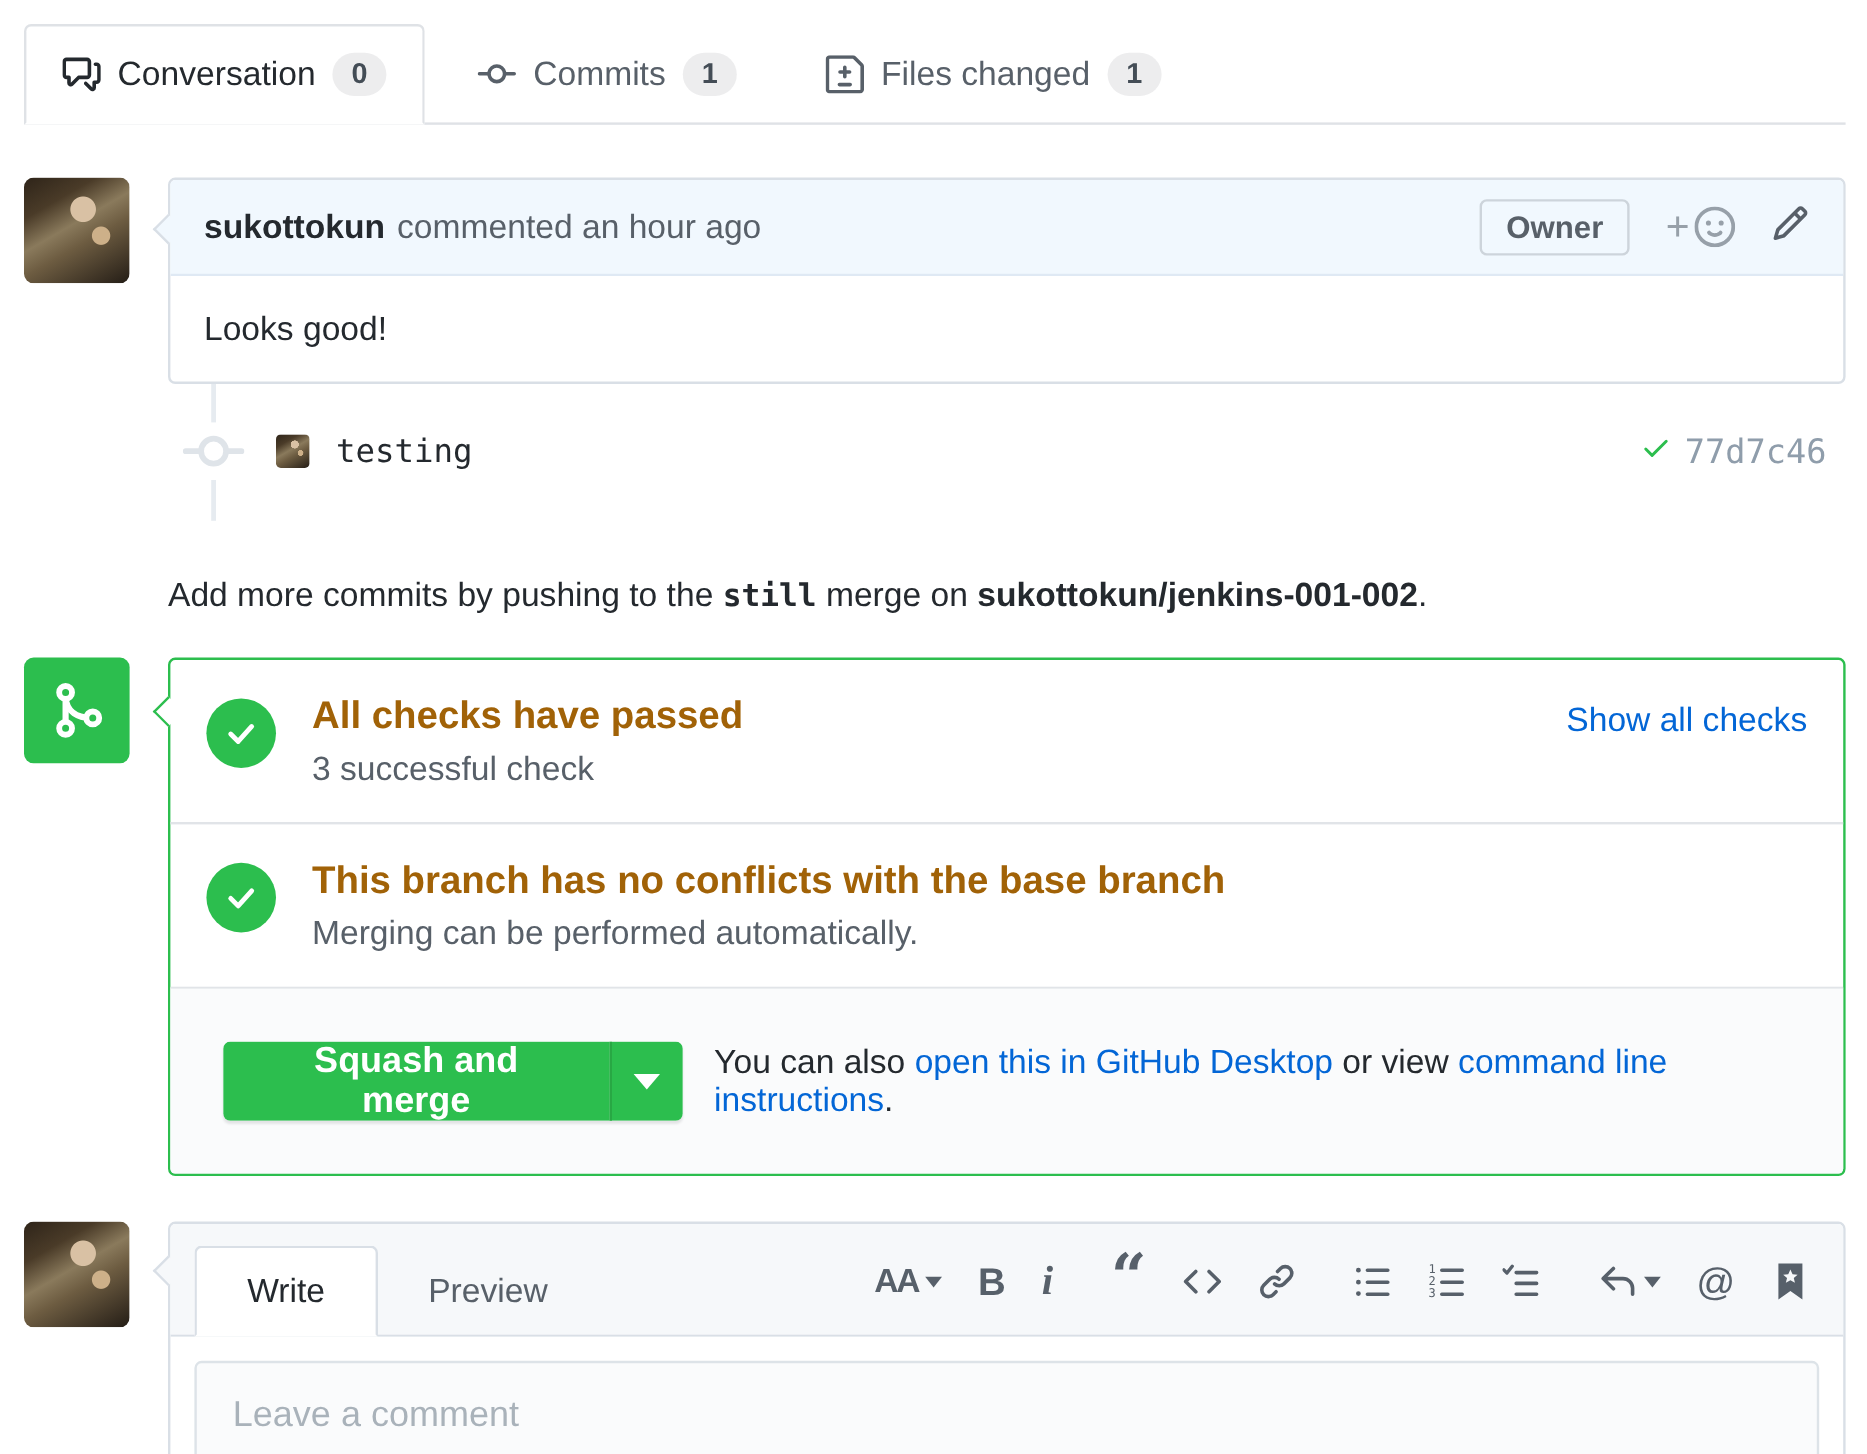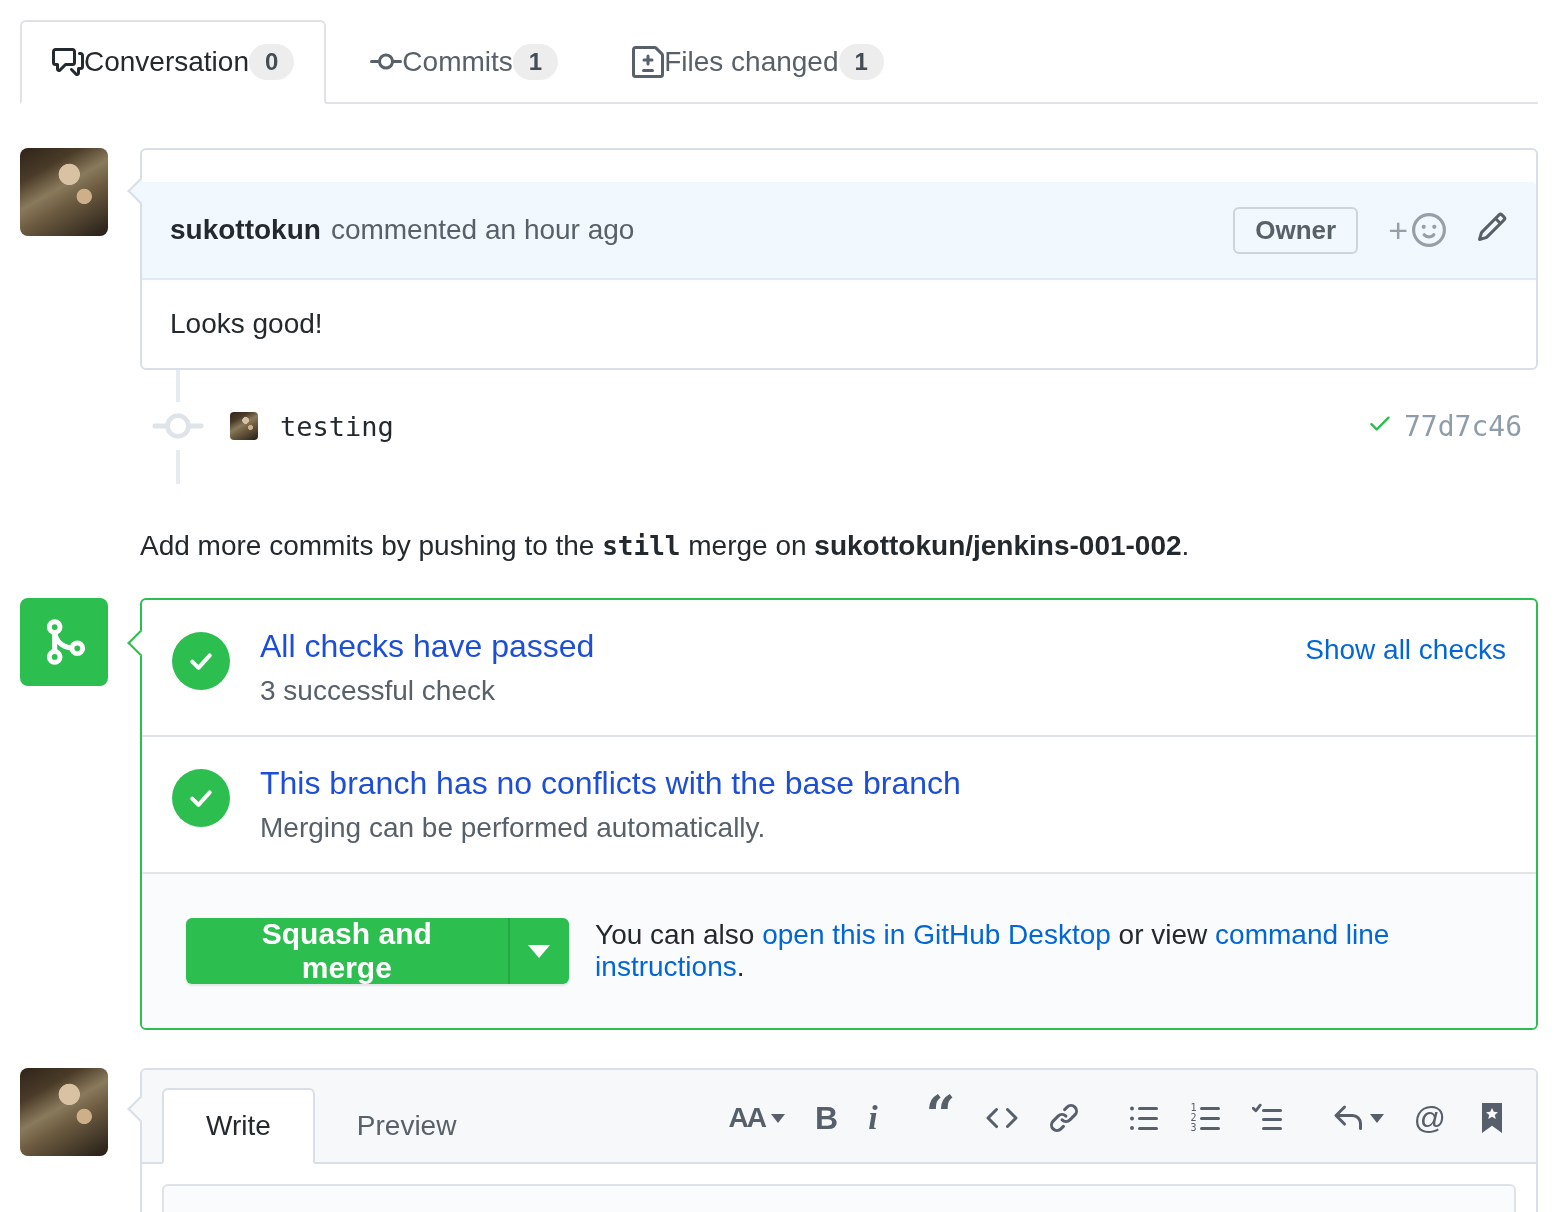--- a/index.html
+++ b/index.html
@@ -2,21 +2,21 @@
 <html><head>
 <meta charset="utf-8">
 <style>
   * { margin:0; padding:0; box-sizing:border-box; }
   html,body { width:1556px; height:1212px; overflow:hidden; background:#fff;
     font-family:"Liberation Sans", sans-serif; color:#24292e; }
   .mono { font-family:"DejaVu Sans Mono","Liberation Mono",monospace; }
 
   
   .tabnav { margin:20px 18px 0 20px; border-bottom:2px solid #dfe2e6; display:flex; }
-  .tab { display:flex; align-items:center; gap:0; padding:22px 30px; font-size:28px;
+  .tab { display:flex; align-items:center; gap:14px; padding:22px 30px; font-size:28px;
          color:#586069; margin-bottom:-2px; cursor:pointer; }
   .tab + .tab { margin-left:14px; }
   .tab.active { color:#24292e; background:#fff; border:2px solid #dfe2e6; border-bottom-color:#fff;
                 border-radius:6px 6px 0 0; }
   .tab svg { width:32px; height:32px; fill:currentColor; }
   .pill { background:rgba(27,31,35,.08); color:#444d56; border-radius:999px;
           font-size:24px; padding:4px 16px; font-weight:bold; }
 
   
   .row { display:flex; align-items:flex-start; margin:0 18px 0 20px; }
@@ -27,22 +27,22 @@
       linear-gradient(150deg,#2e2419 0%, #4a3b28 25%, #8a7a5c 45%, #6d5c41 60%, #241d16 100%);
   }
   .avatar.small { width:28px; height:28px; border-radius:4px; }
 
   
   .comment-wrap { margin-top:44px; }
   .card { position:relative; flex:1; margin-left:32px; border:2px solid #d9dfe6; border-radius:6px; background:#fff; }
   .caret { position:absolute; top:32px; left:-11px; width:18px; height:18px;
            transform:rotate(45deg); border-left:2px solid #d9dfe6; border-bottom:2px solid #d9dfe6;
            background:#f1f8fe; }
-  .c-head { display:flex; align-items:center; height:98px; padding:0 28px; background:#f1f8fe;
-            border-bottom:2px solid #dfe9f4; border-radius:4px 4px 0 0; font-size:28px; color:#586069;margin-top:32px; }
+  .c-head { display:flex; align-items:center; height:80px; padding:0 28px; background:#f1f8fe;
+            border-bottom:2px solid #dfe9f4; border-radius:4px 4px 0 0; font-size:28px; color:#586069; }
   .c-head b { color:#24292e; margin-right:10px; }
   .c-head-right { margin-left:auto; display:flex; align-items:center; gap:30px; }
   .owner-badge { border:2px solid #cdd4db; border-radius:6px; padding:6px 20px;
                  font-size:26px; font-weight:bold; color:#586069; background:transparent; cursor:pointer; }
   .reaction-btn { display:flex; align-items:center; color:#97a0a9; font-size:34px; cursor:pointer; }
   .reaction-btn svg { width:34px; height:34px; fill:#97a0a9; margin-left:4px; }
   .edit-btn svg { width:32px; height:32px; fill:#586069; cursor:pointer; }
   .c-body { padding:28px 28px; font-size:28px; }
 
   
@@ -72,21 +72,21 @@
                border-radius:6px; background:#fff; }
   .merge-caret { position:absolute; top:34px; left:-11px; width:18px; height:18px;
                  transform:rotate(45deg); border-left:2px solid #2cbe4e; border-bottom:2px solid #2cbe4e;
                  background:#fff; }
   .status-row { display:flex; align-items:flex-start; padding:28px 30px; }
   .status-row + .status-row { border-top:2px solid #e1e4e8; }
   .check-circle { width:58px; height:58px; border-radius:50%; background:#2cbe4e; flex:none;
                   display:flex; align-items:center; justify-content:center; margin-top:4px; }
   .check-circle svg { width:30px; height:30px; }
   .status-text { margin-left:30px; }
-  .status-title { font-size:32px; font-weight:normal; color:#1d4ed8; }
+  .status-title { font-size:32px; font-weight:bold; color:#a16207; }
   .status-sub { font-size:28px; color:#586069; margin-top:10px; }
   .status-link { margin-left:auto; font-size:28px; color:#0366d6; margin-top:6px; cursor:pointer;text-align:right; }
   .merge-foot { border-top:2px solid #e1e4e8; background:#fafbfc; border-radius:0 0 4px 4px;
                 padding:44px; display:flex; align-items:center; }
   .btn-group { display:flex; border-radius:6px; overflow:hidden; box-shadow:0 2px 2px rgba(27,31,35,.1); }
   .btn-merge { background:#2cbe4e; color:#fff; font-weight:bold; font-size:30px;
                padding:0 36px; height:66px; display:flex; align-items:center; border:none; cursor:pointer; }
   .btn-merge-caret { background:#2cbe4e; border:none; border-left:2px solid #28a844; width:66px;
                      display:flex; align-items:center; justify-content:center; cursor:pointer; }
   .tri-down { width:0; height:0; border-left:11px solid transparent; border-right:11px solid transparent;

